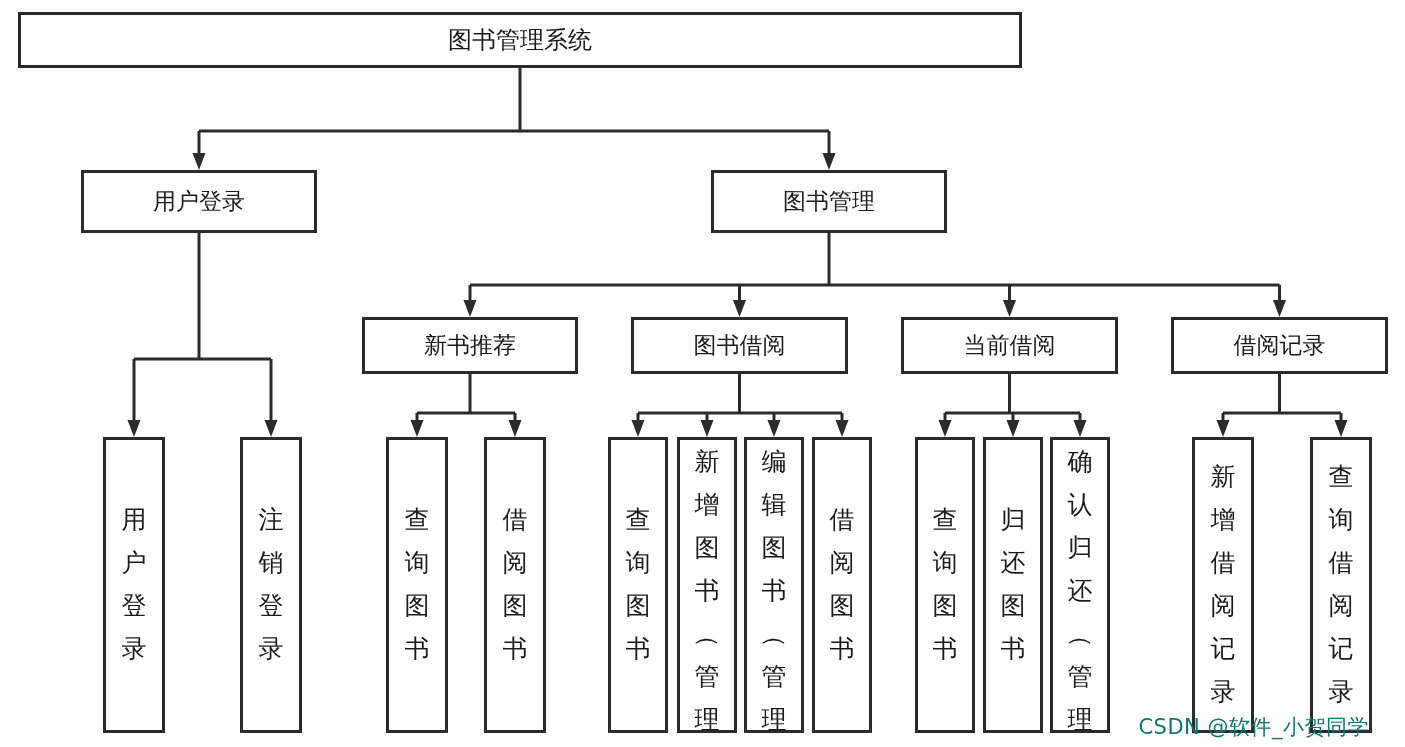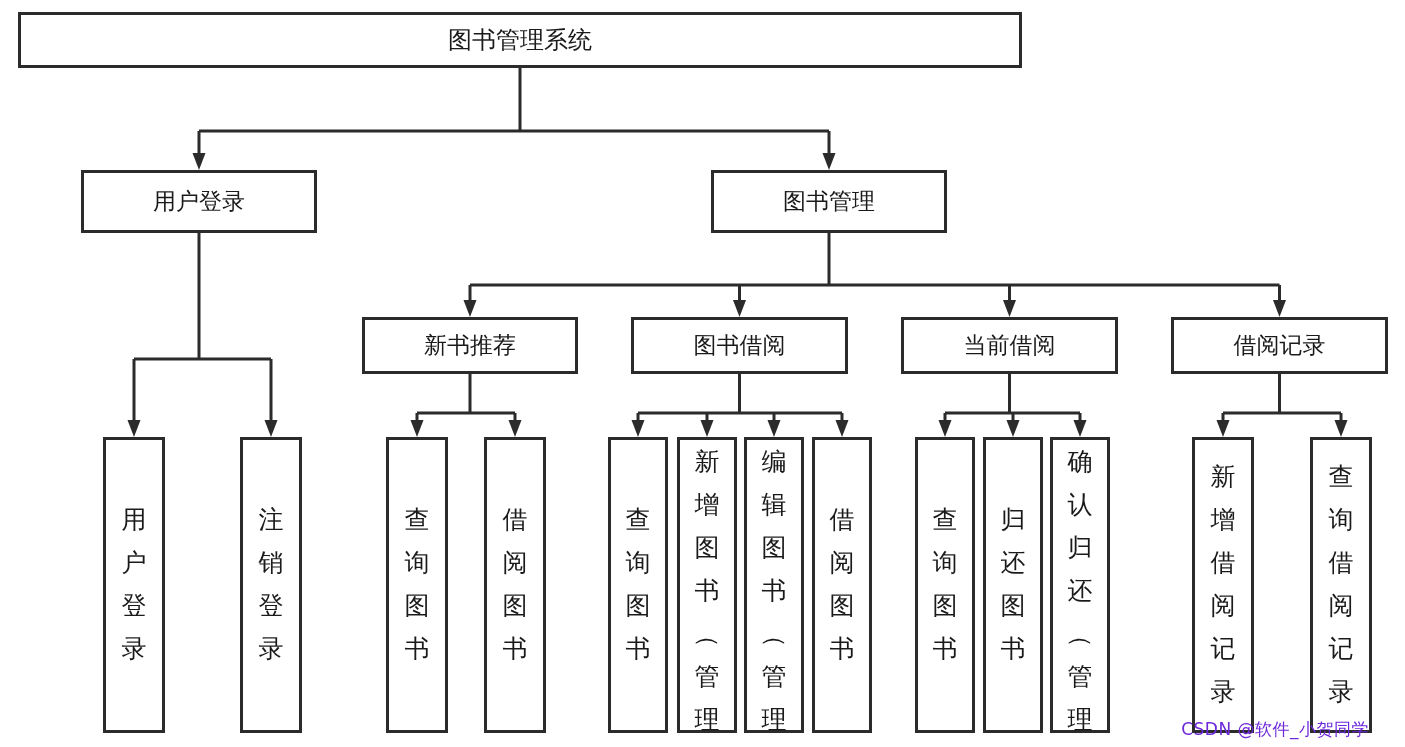--- a/index.html
+++ b/index.html
@@ -55,22 +55,22 @@
     font-family: "DejaVu Sans", "Liberation Sans", sans-serif;
     font-size: 25px;
     text-anchor: middle;
     dominant-baseline: middle;
   }
   .watermark {
     position: absolute;
     right: 12px;
     bottom: 6px;
     font-family: "DejaVu Sans", "Liberation Sans", sans-serif;
-    font-size: 17px;
-    color: #6d28d9;
+    font-size: 21px;
+    color: #0f766e;
     letter-spacing: 0.5px;
     white-space: nowrap;
     user-select: none;
   }
 </style>
 </head>
 <body>
 
 <div id="diagram-root">
   <svg class="flowchart" viewBox="0 0 1405 747" xmlns="http://www.w3.org/2000/svg">

